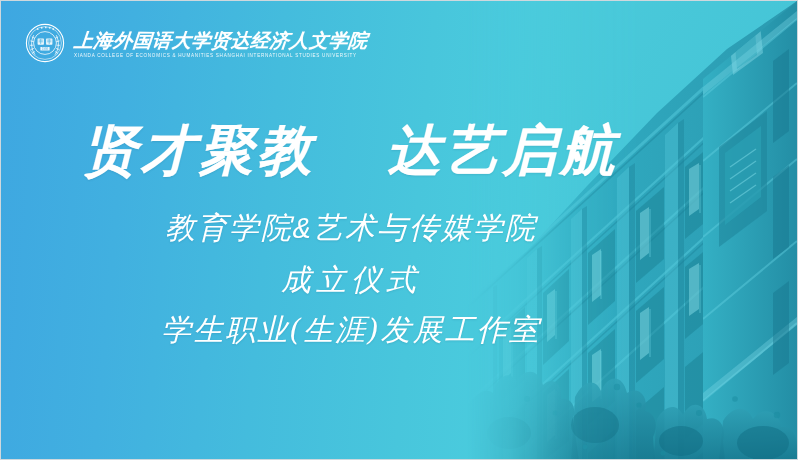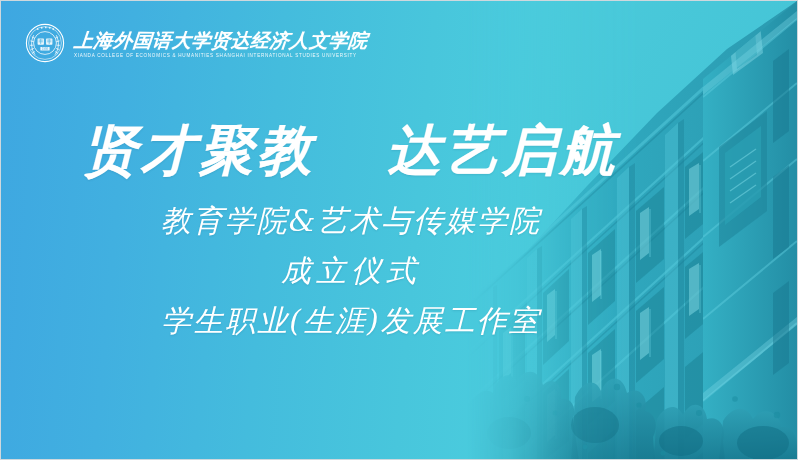--- a/index.html
+++ b/index.html
@@ -116,21 +116,21 @@
     color: #ffffff;
     font-size: 30px;
     line-height: 1;
     letter-spacing: 2px;
     white-space: nowrap;
     font-family: "DejaVu Serif", "Liberation Serif", serif;
     font-weight: 500;
     font-style: italic;
     text-shadow: 0 1px 2px rgba(20,90,120,0.16);
   }
-  .sub-1 { margin-top: 29px; }
+  .sub-1 { margin-top: 38px; font-family: Liberation Mono, monospace; }
   .sub-2 { margin-top: 20px; }
   .sub-3 { margin-top: 20px; letter-spacing: 5px; }
 </style>
 </head>
 <body>
 
 <div class="poster">
 
   <div class="photo">
     <svg width="330" height="460" viewBox="0 0 330 460" xmlns="http://www.w3.org/2000/svg" aria-hidden="true">

